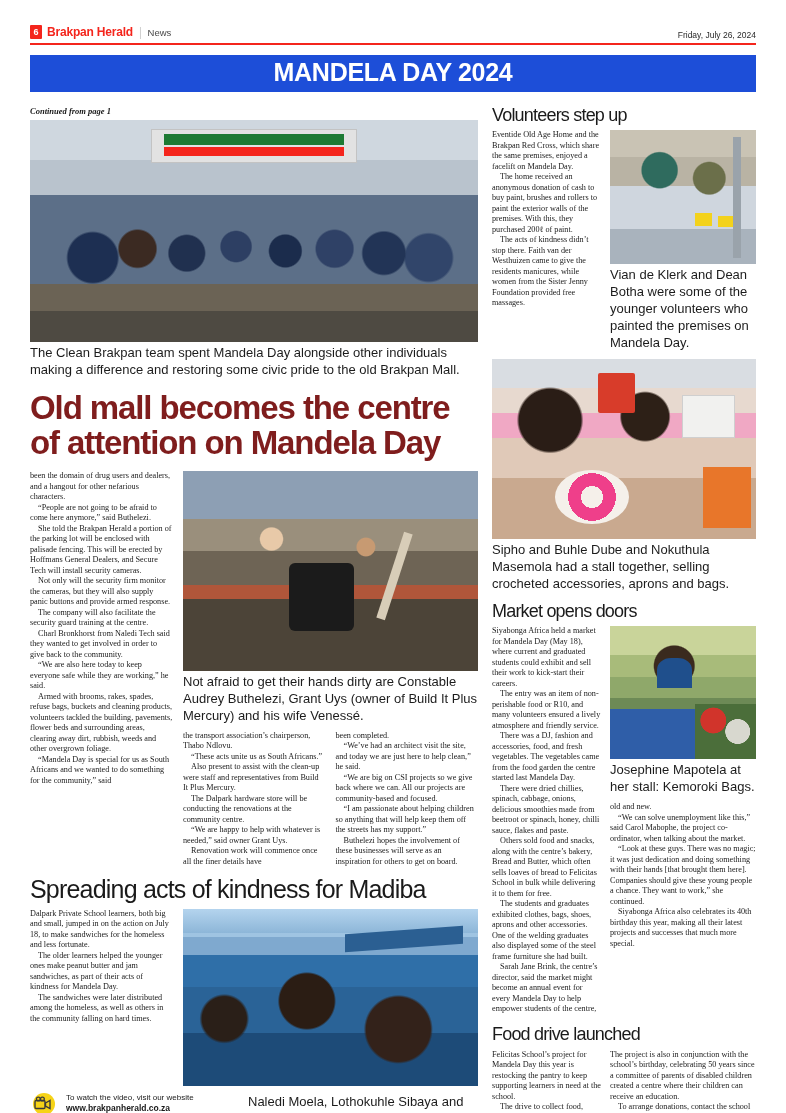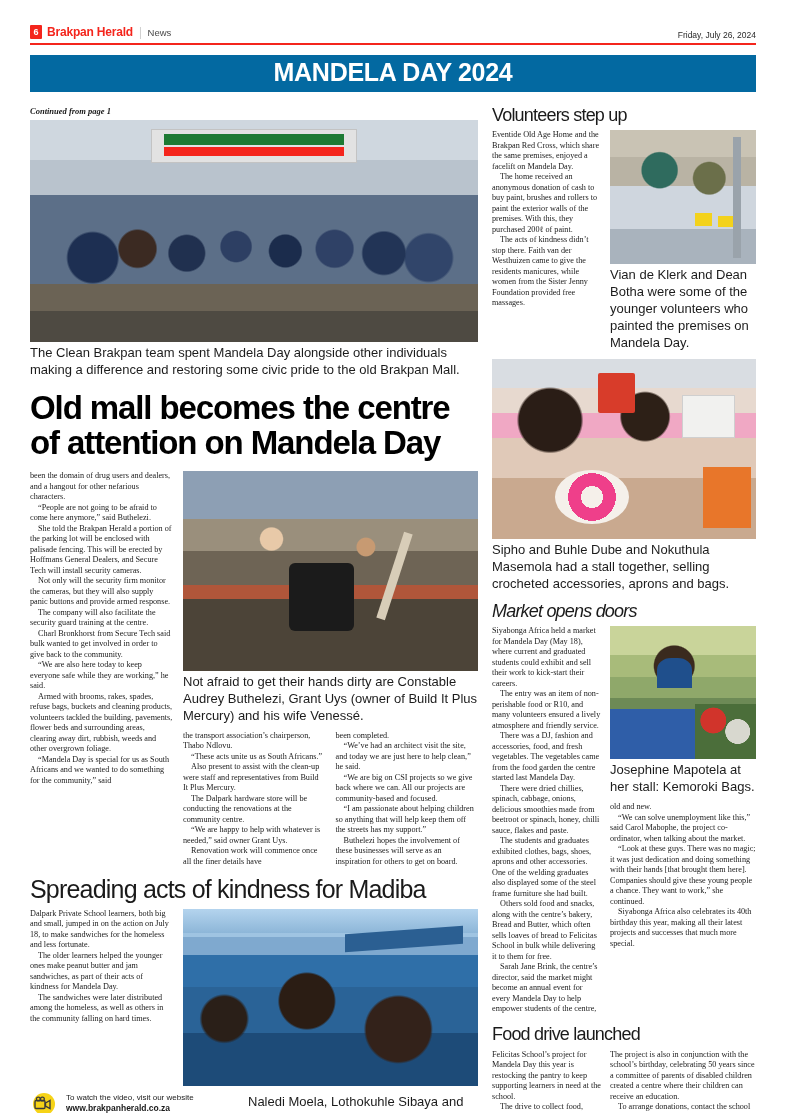--- a/index.html
+++ b/index.html
@@ -26,21 +26,21 @@
                 font-weight:bold; font-size:12px; letter-spacing:-0.2px; }
   .mast-sep { color:#b9b9b9; font-size:13px; margin:0 1px; }
   .mast-section { font-family:"Liberation Sans",sans-serif; font-size:9.5px;
                   color:#4a4a4a; }
   .mast-date { font-family:"Liberation Sans",sans-serif; font-size:8.5px;
                color:#2a2a2a; }
   .mast-rule { height:1.5px; background:#f4251c; margin-top:3px; }
 
   
   .banner {
-    margin-top:10px; background:#0369a1; color:#fff; text-align:center;
+    margin-top:10px; background:#1d4ed8; color:#fff; text-align:center;
     font-family:"Liberation Sans",sans-serif; font-weight:bold;
     font-size:25px; letter-spacing:-0.3px;
     padding:5px 0 7px; line-height:1;
   }
 
   
   .body-wrap { display:flex; gap:14px; margin-top:14px;align-items:flex-end; }
   .col-left  { width:448px; }
   .col-right { width:290px; }
 
@@ -51,21 +51,21 @@
   .photo { position:relative; overflow:hidden; background:#8899aa; }
   .caption {
     font-family:"Liberation Sans",sans-serif; font-size:13px;
     line-height:1.3; color:#1c1c1c; padding-top:3px;
   }
 
   
   h1.headline {
     font-family:"Liberation Sans",sans-serif; font-weight:bold;
     font-size:33px; line-height:1.06; letter-spacing:-1.1px;
-    margin:12px 0 10px; color:#000000;
+    margin:12px 0 10px; color:#7f1d1d;
   }
   h2.section-head {
     font-family:"Liberation Sans",sans-serif; font-weight:normal;
     font-size:25px; line-height:1.05; letter-spacing:-0.8px;
     margin:0 0 6px; color:#1a1a1a;
   }
   h2.section-head.lg { font-size:18px; }
   p.bt {
     font-family:"Liberation Serif",serif; font-size:8.2px; line-height:1.28;
     margin:0; text-indent:8px; text-align:left; hyphens:none;
@@ -138,21 +138,21 @@
 
       <div style="display:flex; gap:10px;">
 
         <div style="width:143px;">
           <div id="ac1">
               <p class="bt noind">been the domain of drug users and dealers, and a hangout for other nefarious characters.</p>
               <p class="bt">“People are not going to be afraid to come here anymore,” said Buthelezi.</p>
               <p class="bt">She told the Brakpan Herald a portion of the parking lot will be enclosed with palisade fencing. This will be erected by Hoffmans General Dealers, and Secure Tech will install security cameras.</p>
               <p class="bt">Not only will the security firm monitor the cameras, but they will also supply panic buttons and provide armed response.</p>
               <p class="bt">The company will also facilitate the security guard training at the centre.</p>
-              <p class="bt">Charl Bronkhorst from Secure Tech said bulk wanted to get involved in order to give back to the community.</p>
+              <p class="bt">Charl Bronkhorst from Naledi Tech said they wanted to get involved in order to give back to the community.</p>
               <p class="bt">“We are also here today to keep everyone safe while they are working,” he said.</p>
               <p class="bt">Armed with brooms, rakes, spades, refuse bags, buckets and cleaning products, volunteers tackled the building, pavements, flower beds and surrounding areas, clearing away dirt, rubbish, weeds and other overgrown foliage.</p>
               <p class="bt">“Mandela Day is special for us as South Africans and we wanted to do something for the community,” said</p>
             </div>
         </div>
 
         <div style="width:295px;">
           <div class="photo" style="height:200px;
                       background:
                       radial-gradient(circle at 30% 34%, #e8c9a8 0 4.5%, transparent 5%),
@@ -274,30 +274,30 @@
         <div style="position:absolute; left:72%; top:20%; width:20%; height:24%;
                     background:#f1f1ef; border:1px solid #cfcfcf;"></div>
         <div style="position:absolute; left:24%; top:62%; width:28%; height:30%;
                     background:radial-gradient(circle,#f5f0ea 0 24%,#ef3f8a 24% 52%,#f5f0ea 52% 100%);
                     border-radius:50%;"></div>
         <div style="position:absolute; left:80%; top:60%; width:18%; height:34%;
                     background:#e8762a;"></div>
       </div>
       <div class="caption">Sipho and Buhle Dube and Nokuthula Masemola had a stall together, selling crocheted accessories, aprons and bags.</div>
 
-      <h2 class="section-head lg" style="margin-top:9px;font-style:italic;">Market opens doors</h2>
+      <h2 class="section-head lg" style="margin-top:9px;">Market opens doors</h2>
 
       <div class="rc-split">
         <div class="rc-txt" id="mkt1">
             <p class="bt noind">Siyabonga Africa held a market for Mandela Day (May 18), where current and graduated students could exhibit and sell their work to kick-start their careers.</p>
             <p class="bt">The entry was an item of non-perishable food or R10, and many volunteers ensured a lively atmosphere and friendly service.</p>
             <p class="bt">There was a DJ, fashion and accessories, food, and fresh vegetables. The vegetables came from the food garden the centre started last Mandela Day.</p>
             <p class="bt">There were dried chillies, spinach, cabbage, onions, delicious smoothies made from beetroot or spinach, honey, chilli sauce, flakes and paste.</p>
+            <p class="bt">Others sold food and snacks, along with the centre’s bakery, Bread and Butter, which often sells loaves of bread to Felicitas School in bulk while delivering it to them for free.</p>
             <p class="bt">The students and graduates exhibited clothes, bags, shoes, aprons and other accessories. One of the welding graduates also displayed some of the steel frame furniture she had built.</p>
-            <p class="bt">Others sold food and snacks, along with the centre’s bakery, Bread and Butter, which often sells loaves of bread to Felicitas School in bulk while delivering it to them for free.</p>
             <p class="bt">Sarah Jane Brink, the centre’s director, said the market might become an annual event for every Mandela Day to help empower students of the centre,</p>
           </div>
         <div class="rc-img">
           <div class="photo" style="height:133px;
                       background:
                       radial-gradient(circle at 44% 30%, #3a2a1e 0 16%, transparent 17%),
                       linear-gradient(#c9d49a 0 22%, #a8bb7a 22% 38%, #8fa86a 38% 54%, #6d8a56 54% 100%);">
             <div style="position:absolute; left:32%; top:24%; width:24%; height:22%;
                         background:#1f4f8c; border-radius:40% 40% 0 0;"></div>
             <div style="position:absolute; left:0; top:62%; width:58%; height:38%;

